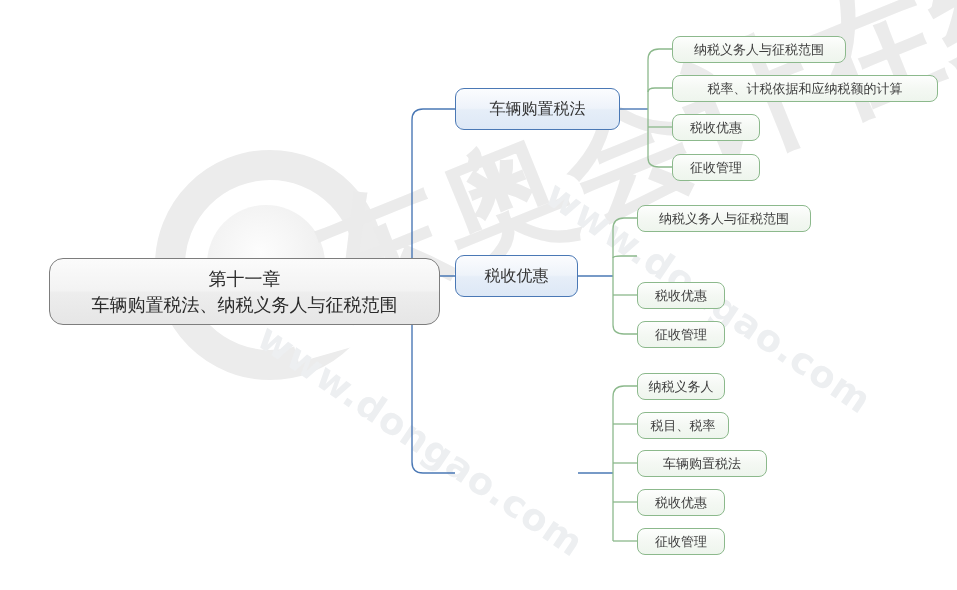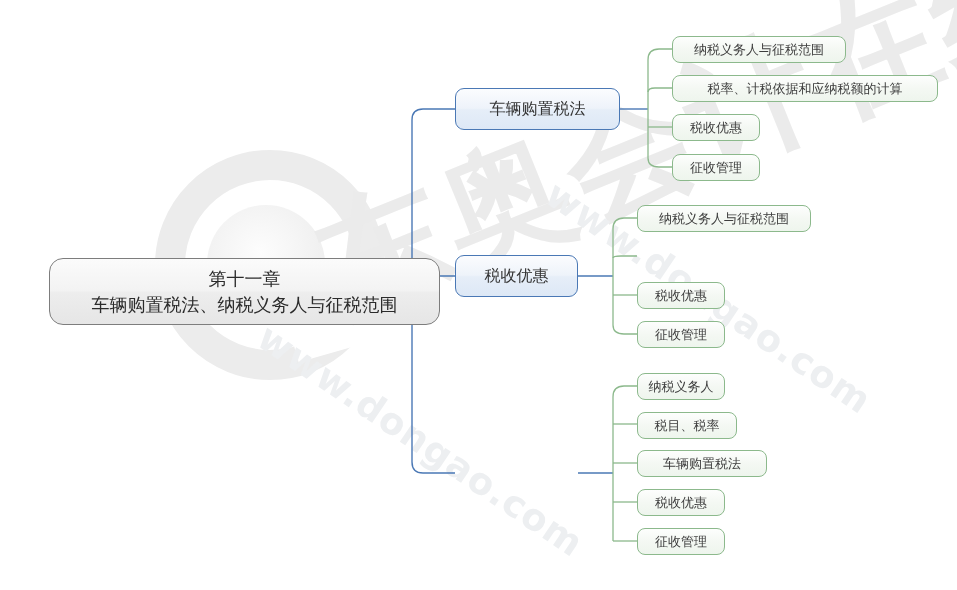--- a/index.html
+++ b/index.html
@@ -174,21 +174,21 @@
   <div class="node leaf" style="left:637px;top:282px;width:88px;height:27px;">
     <span>税收优惠</span>
   </div>
   <div class="node leaf" style="left:637px;top:321px;width:88px;height:27px;">
     <span>征收管理</span>
   </div>
 
   <div class="node leaf" style="left:637px;top:373px;width:88px;height:27px;">
     <span>纳税义务人</span>
   </div>
-  <div class="node leaf" style="left:637px;top:412px;width:100px;height:27px;">
+  <div class="node leaf" style="left:637px;top:412px;width:92px;height:27px;">
     <span>税目、税率</span>
   </div>
   <div class="node leaf" style="left:637px;top:450px;width:130px;height:27px;">
     <span>车辆购置税法</span>
   </div>
   <div class="node leaf" style="left:637px;top:489px;width:88px;height:27px;">
     <span>税收优惠</span>
   </div>
   <div class="node leaf" style="left:637px;top:528px;width:88px;height:27px;">
     <span>征收管理</span>

